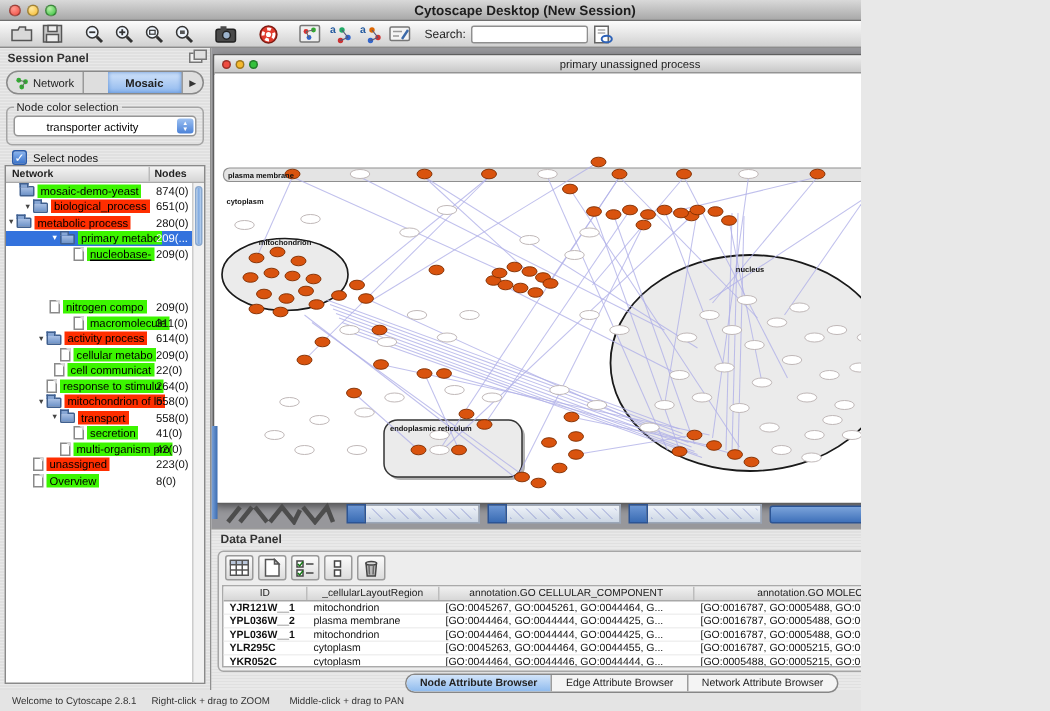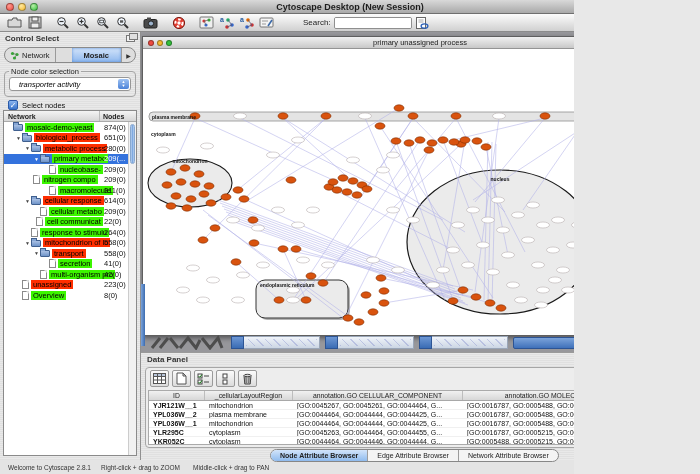--- a/index.html
+++ b/index.html
@@ -18,42 +18,42 @@
   .light.green{ background:radial-gradient(circle at 35% 30%, #b8f0a8,#34c13c); }
   .app-title { font-size:9px; font-weight:bold; color:#1d1d1d; }
 
   
   .toolbar { position:absolute; left:0; top:14px; width:700px; height:18px;
     background:linear-gradient(#fcfcfc,#d0d0d0); border-bottom:1px solid #8c8c8c;
     display:flex; align-items:center; padding:0 5px; gap:1px; }
   .tbtn { width:19px; height:16px; display:flex; align-items:center; justify-content:center; border-radius:2px; }
   .tsep { width:7px; }
   .search-wrap { display:flex; align-items:center; gap:3px; margin-left:6px; }
-  .search-label { font-size:8px; color:#222;margin-left:20px; }
+  .search-label { font-size:8px; color:#222; }
   .search-combo { display:flex; width:78px; height:12px; background:#fff; border:1px solid #8f8f8f; border-radius:2px; overflow:hidden; }
   .search-input { flex:1; border:none; outline:none; font-size:8px; padding:0 2px; background:#fff; }
 
   
   .control-panel { position:absolute; left:0; top:32px; width:141px; height:428px;
     background:repeating-linear-gradient(180deg,#e9e9e9 0 1px,#e0e0e0 1px 2px);
     border-right:1px solid #909090; }
   .panel-title { height:13px; display:flex; align-items:center; justify-content:space-between;
     padding:0 5px; font-size:8px; font-weight:bold; color:#333; }
   .float-icon { width:9px; height:7px; border:1px solid #777; background:#f2f2f2; position:relative; }
   .float-icon::before{ content:""; position:absolute; left:2px; top:-3px; width:7px; height:5px; border:1px solid #777; background:#e0e0e0; }
   .cp-tabs { position:absolute; left:4px; top:15px; right:4px; height:16px; display:flex;
     border:1px solid #8a8a8a; border-radius:8px; background:#dedede; overflow:hidden; font-size:7.5px; color:#222; }
   .cp-tab { flex:1; display:flex; align-items:center; justify-content:center; gap:3px; border-right:1px solid #9a9a9a; }
   .cp-tab.active { background:linear-gradient(#d3e4fa,#8fb8ee); box-shadow:inset 0 0 3px #5b8fd6; font-weight:bold;margin-left:16px; }
   .cp-tab-more { width:13px; display:flex; align-items:center; justify-content:center; font-size:6px; color:#333; }
   fieldset.nc { position:absolute; left:4px; top:35px; right:4px; height:30px;
     border:1px solid #a5a5a5; border-radius:4px; padding:1px 4px; }
   fieldset.nc legend { font-size:7.5px; color:#222; padding:0 2px; }
   .combo { position:relative; height:14px; margin-top:0px; background:#fff; border:1px solid #979797; border-radius:3px;
-    font-size:7.5px; display:flex; align-items:center; padding-left:9px;font-style:italic; }
+    font-size:7.5px; display:flex; align-items:center; padding-left:21px; }
   .combo-btn { position:absolute; right:1px; top:1px; bottom:1px; width:11px; border-radius:2px;
     background:linear-gradient(#9dc1f2,#4b82d8); color:#fff; display:flex; flex-direction:column;
     align-items:center; justify-content:center; font-size:4px; line-height:4px; }
   .checkbox-row { position:absolute; left:8px; top:68px; display:flex; align-items:center; gap:4px; font-size:7.5px; color:#111; }
   .checkbox { width:10px; height:10px; border:1px solid #2a5aa8; border-radius:2px;
     background:linear-gradient(#8ab4ee,#3a74cc); color:#fff; font-size:8px; line-height:9px; text-align:center; }
 
   
   .tree-box { position:absolute; left:3px; top:78px; right:3px; bottom:4px; background:#fff; border:1px solid #8a8a8a; overflow:hidden; }
   .tree-header { height:11px; display:flex; background:linear-gradient(#f4f4f4,#d6d6d6); border-bottom:1px solid #aaa; font-size:7px; font-weight:bold; color:#222; }
@@ -264,21 +264,21 @@
           <rect x="1.5" y="1.5" width="9" height="11" fill="#fff" stroke="#666"></rect>
           <line x1="3.5" y1="4" x2="8.5" y2="4" stroke="#aaa"></line>
           <line x1="3.5" y1="6" x2="8.5" y2="6" stroke="#aaa"></line>
           <ellipse cx="9.5" cy="10" rx="3.4" ry="2.2" fill="none" stroke="#2d62b8" stroke-width="1.3"></ellipse>
         </svg>
     </div>
   </div>
 
   <div class="control-panel">
     <div class="panel-title">
-      <span>Control Select</span>
+      <span>Session Panel</span>
       <span class="float-icon"></span>
     </div>
     <div class="cp-tabs">
       <div class="cp-tab">
         <svg width="9" height="9">
             <circle cx="2.5" cy="2.5" r="1.6" fill="#3a3"></circle>
             <circle cx="7" cy="3.5" r="1.6" fill="#3a3"></circle>
             <circle cx="4.5" cy="7" r="1.6" fill="#3a3"></circle>
             <line x1="2.5" y1="2.5" x2="7" y2="3.5" stroke="#575" stroke-width="0.7"></line>
             <line x1="4.5" y1="7" x2="7" y2="3.5" stroke="#575" stroke-width="0.7"></line>
@@ -315,54 +315,54 @@
             <span class="ticon folder"></span>
             <span class="tlabel green">mosaic-demo-yeast</span>
             <span class="tcount">874(0)</span>
           </div>
           <div class="trow" style="padding-left: 11px;">
             <span class="texp">▼</span>
             <span class="ticon folder"></span>
             <span class="tlabel red">biological_process</span>
             <span class="tcount">651(0)</span>
           </div>
-          <div class="trow" style="padding-left: 20px;">
+          <div class="trow" style="">
             <span class="texp">▼</span>
             <span class="ticon folder"></span>
             <span class="tlabel red">metabolic process</span>
             <span class="tcount">280(0)</span>
           </div>
           <div class="trow selected" style="padding-left: 29px;">
             <span class="texp">▼</span>
             <span class="ticon folder"></span>
             <span class="tlabel green">primary metabo</span>
             <span class="tcount">209(...</span>
           </div>
-          <div class="trow" style="padding-left: 38px;">
+          <div class="trow" style="padding-left: 38px; text-decoration: underline;">
             <span class="texp"></span>
             <span class="ticon file"></span>
             <span class="tlabel green">nucleobase-</span>
             <span class="tcount">209(0)</span>
           </div>
-          <div class="trow" style="padding-left: 22px;">
+          <div class="trow" style="padding-left: 22px; margin-top: 25px;">
             <span class="texp"></span>
             <span class="ticon file"></span>
             <span class="tlabel green">nitrogen compo</span>
             <span class="tcount">209(0)</span>
           </div>
           <div class="trow" style="padding-left: 38px;">
             <span class="texp"></span>
             <span class="ticon file"></span>
             <span class="tlabel green">macromolecule</span>
             <span class="tcount">311(0)</span>
           </div>
           <div class="trow" style="padding-left: 20px;">
             <span class="texp">▼</span>
             <span class="ticon folder"></span>
-            <span class="tlabel red">cellular response</span>
+            <span class="tlabel red">activity process</span>
             <span class="tcount">614(0)</span>
           </div>
           <div class="trow" style="padding-left: 29px;">
             <span class="texp"></span>
             <span class="ticon file"></span>
             <span class="tlabel green">cellular metabo</span>
             <span class="tcount">209(0)</span>
           </div>
           <div class="trow" style="padding-left: 25px;">
             <span class="texp"></span>

